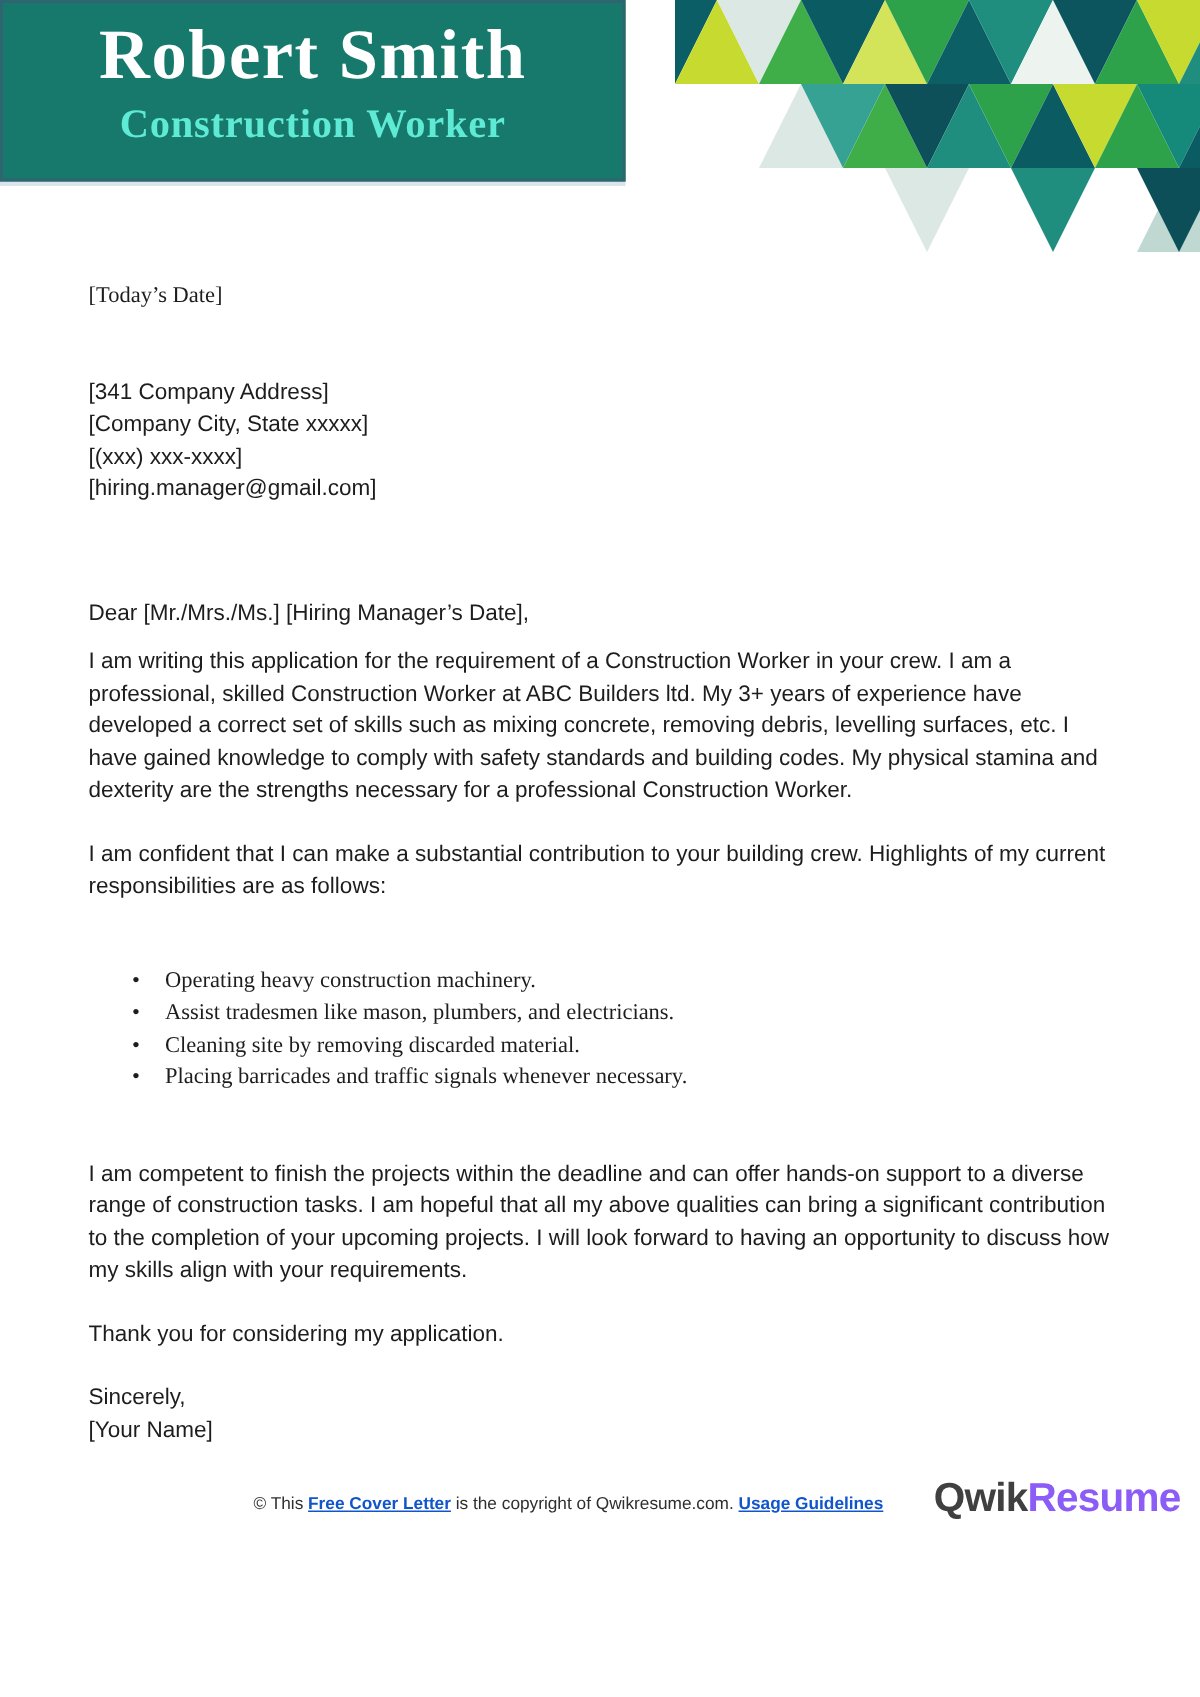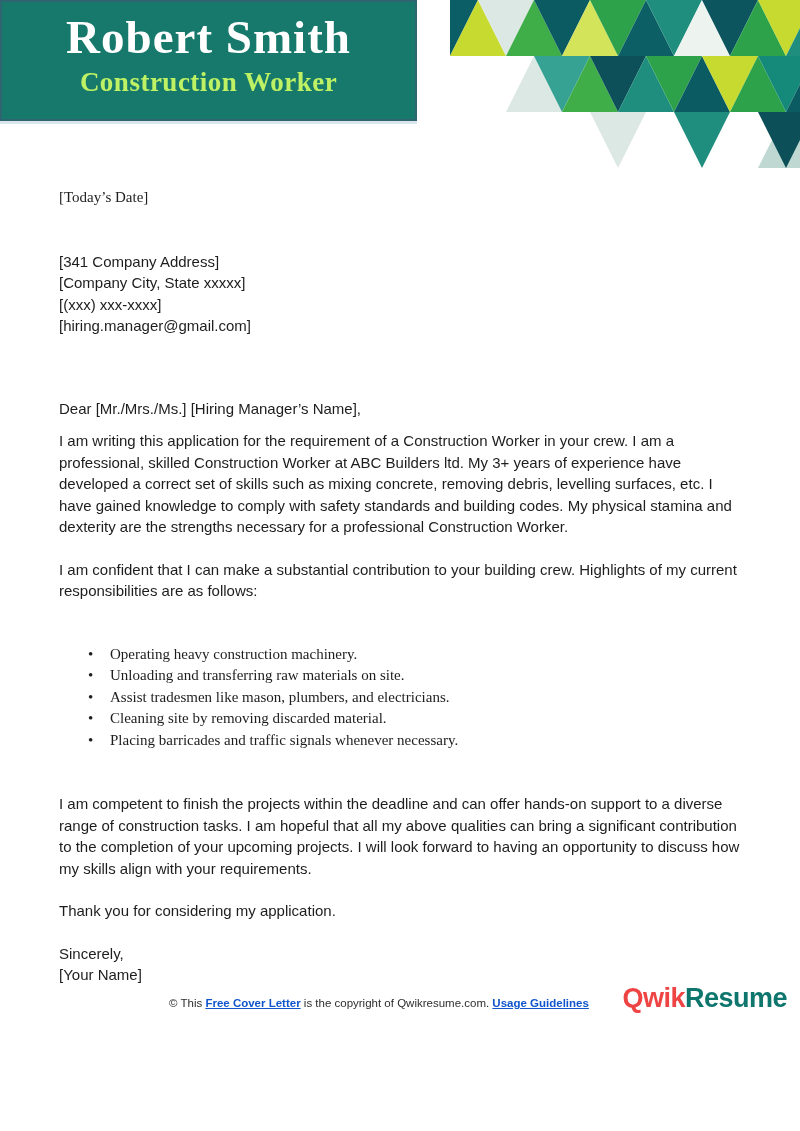--- a/index.html
+++ b/index.html
@@ -32,21 +32,21 @@
     line-height: 52px;
     color: #ffffff;
     margin-top: 9px;
     letter-spacing: 1px;
   }
   .banner .job-title {
     font-family: "Liberation Serif", serif;
     font-weight: bold;
     font-size: 27px;
     line-height: 30px;
-    color: #bef264;
+    color: #5eead4;
     margin-top: 4px;
     letter-spacing: 0.5px;
   }
 
   
   .mosaic {
     position: absolute;
     top: 0; right: 0;
     width: 350px;
     height: 170px;
@@ -102,22 +102,22 @@
   }
   .logo {
     position: absolute;
     right: 13px;
     bottom: 7px;
     font-size: 27px;
     font-weight: bold;
     letter-spacing: -0.5px;
     cursor: pointer;
   }
-  .logo .qwik { color: #ef4444; }
-  .logo .resume { color: #0f766e; }
+  .logo .qwik { color: #404040; }
+  .logo .resume { color: #8b5cf6; }
 </style>
 </head>
 <body>
 
 <div class="page">
 
   <div class="banner">
     <div class="name">Robert Smith</div>
     <div class="job-title">Construction Worker</div>
   </div>
@@ -160,29 +160,28 @@
   <div class="letter">
     <div class="date-line">[Today’s Date]</div>
 
     <div class="address-block">
       <div>[341 Company Address]</div>
       <div>[Company City, State xxxxx]</div>
       <div>[(xxx) xxx-xxxx]</div>
       <div>[hiring.manager@gmail.com]</div>
     </div>
 
-    <div class="salutation">Dear [Mr./Mrs./Ms.] [Hiring Manager’s Name],</div>
+    <div class="salutation">Dear [Mr./Mrs./Ms.] [Hiring Manager’s Date],</div>
 
     <p class="para">I am writing this application for the requirement of a Construction Worker in your crew. I am a professional, skilled Construction Worker at ABC Builders ltd. My 3+ years of experience have developed a correct set of skills such as mixing concrete, removing debris, levelling surfaces, etc. I have gained knowledge to comply with safety standards and building codes. My physical stamina and dexterity are the strengths necessary for a professional Construction Worker.</p>
 
     <p class="para tight">I am confident that I can make a substantial contribution to your building crew. Highlights of my current responsibilities are as follows:</p>
 
     <ul class="responsibilities">
       <li>Operating heavy construction machinery.</li>
-      <li>Unloading and transferring raw materials on site.</li>
       <li>Assist tradesmen like mason, plumbers, and electricians.</li>
       <li>Cleaning site by removing discarded material.</li>
       <li>Placing barricades and traffic signals whenever necessary.</li>
     </ul>
 
     <p class="para">I am competent to finish the projects within the deadline and can offer hands-on support to a diverse range of construction tasks. I am hopeful that all my above qualities can bring a significant contribution to the completion of your upcoming projects. I will look forward to having an opportunity to discuss how my skills align with your requirements.</p>
 
     <div class="thanks">Thank you for considering my application.</div>
 
     <div class="signoff-block">

